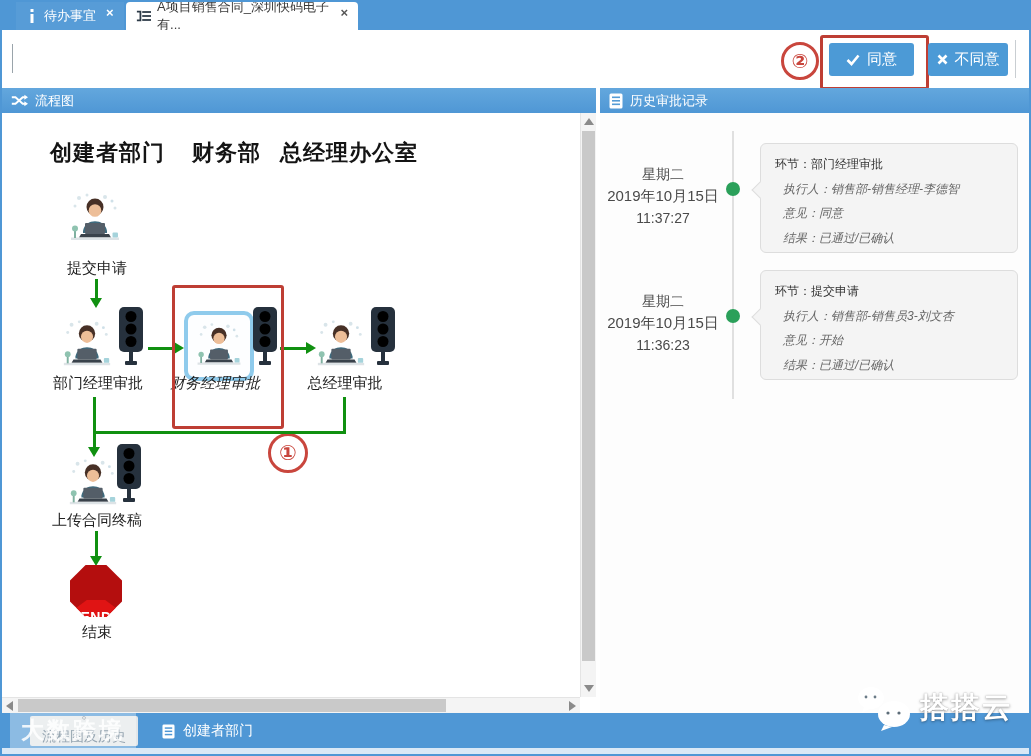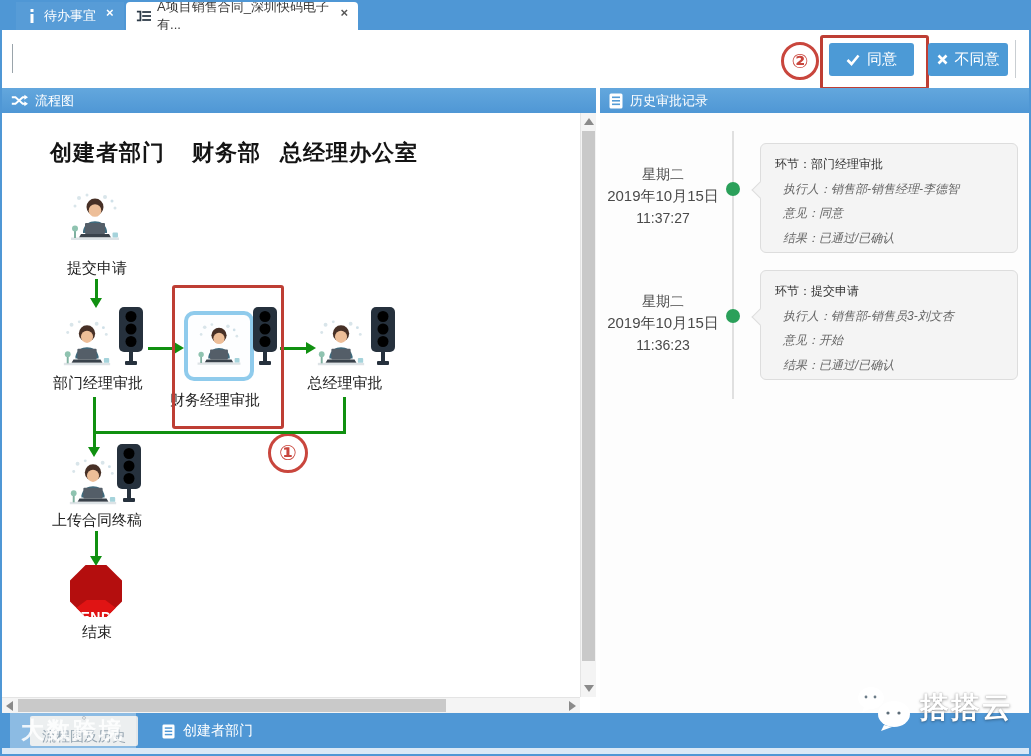--- a/index.html
+++ b/index.html
@@ -176,21 +176,21 @@
 
       <div class="hl-box" style="left:182px;top:198px;" data-name="node-finance-approve-highlight">
         <svg style="width:54px;height:50px;" data-name="node-finance-approve-icon">
             <use href="#person"></use>
           </svg>
       </div>
       <svg class="abs" style="left:248px;top:193px;width:30px;height:62px;" viewBox="0 0 30 62" data-name="traffic-light-finance">
         <use href="#tlight"></use>
           <style>svg[data-name="traffic-light-finance"] .c1{fill:#8E3B34}svg[data-name="traffic-light-finance"] .c2{fill:#F2D12E}svg[data-name="traffic-light-finance"] .c3{fill:#2FBF66}</style>
       </svg>
-      <div class="nlabel" style="left:213px;top:278px;" data-name="node-finance-approve-label">财务经理审批</div>
+      <div class="nlabel" style="left:213px;top:261px;font-style:italic;" data-name="node-finance-approve-label">财务经理审批</div>
 
       <div class="hline" style="left:278px;top:234px;width:28px;" data-name="flow-connector"></div>
       <div class="arr-right" style="left:304px;top:229px;" data-name="flow-arrowhead"></div>
 
       <svg class="abs" style="left:310px;top:205px;width:58px;height:54px;" data-name="node-gm-approve-icon">
           <use href="#person"></use>
         </svg>
       <svg class="abs" style="left:366px;top:193px;width:30px;height:62px;" viewBox="0 0 30 62" data-name="traffic-light-gm">
         <use href="#tlight"></use>
           <style>svg[data-name="traffic-light-gm"] .c1{fill:#5C3A39}svg[data-name="traffic-light-gm"] .c2{fill:#4F4C35}svg[data-name="traffic-light-gm"] .c3{fill:#2F4A3C}</style>

